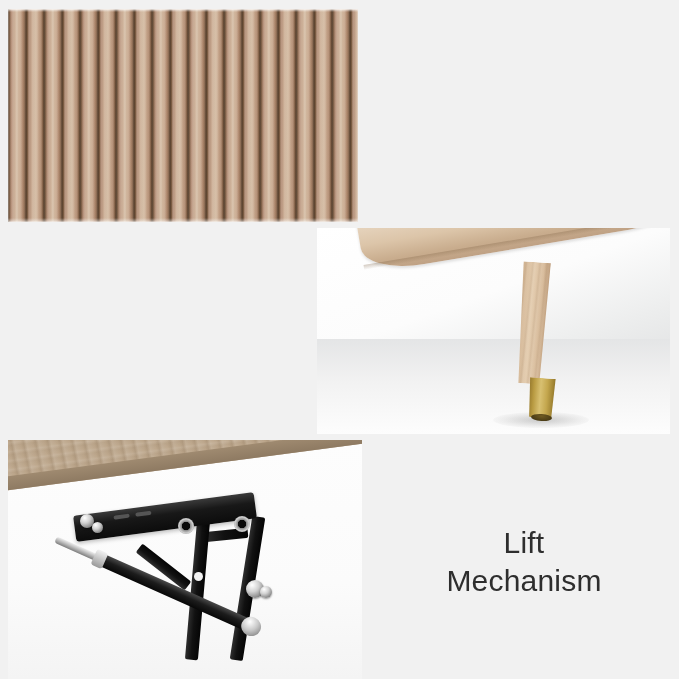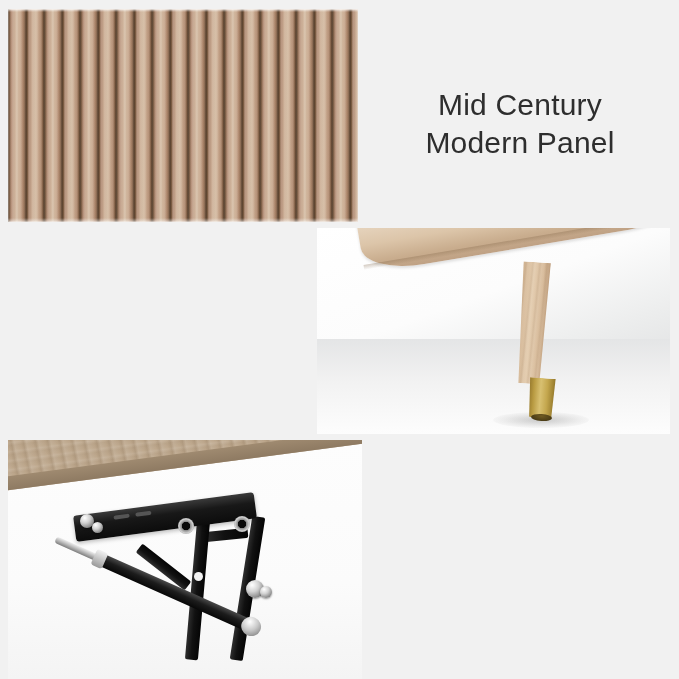--- a/index.html
+++ b/index.html
@@ -408,18 +408,18 @@
     </div>
     <div class="hole"></div>
     <div class="eyelet eyelet-1"></div>
     <div class="eyelet eyelet-2"></div>
     <div class="bolt bolt-1"></div>
     <div class="bolt bolt-2"></div>
     <div class="bolt bolt-3"></div>
     <div class="bolt bolt-4"></div>
   </div>
 
-  <div class="caption" id="capPanel">Mid Century
-Modern Panel</div>
-
-
+
+
+  <div class="caption" id="capLift">Lift
+Mechanism</div>
 
 </div>
 
 </body></html>

